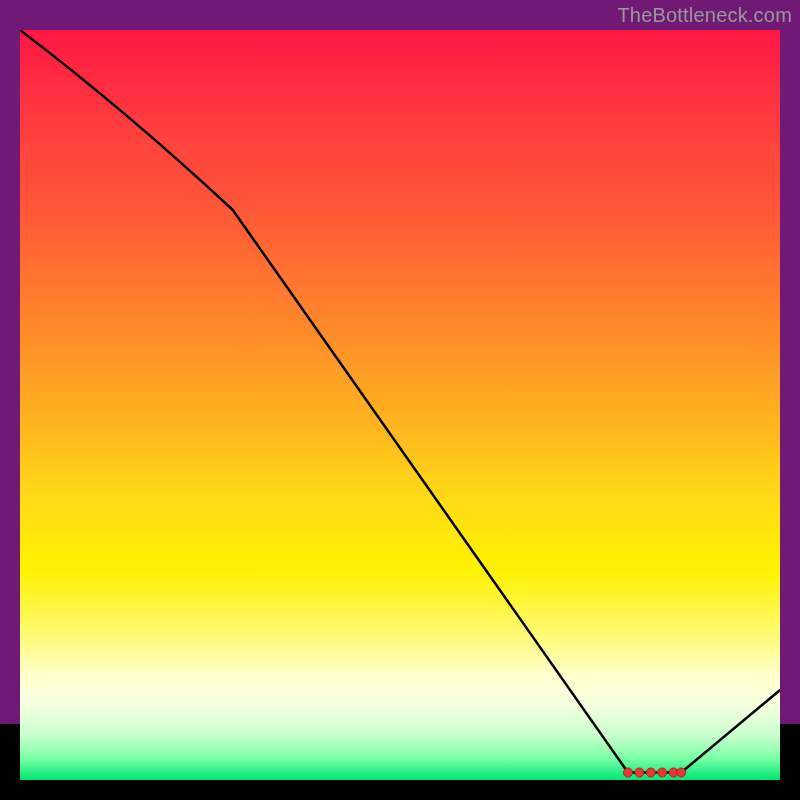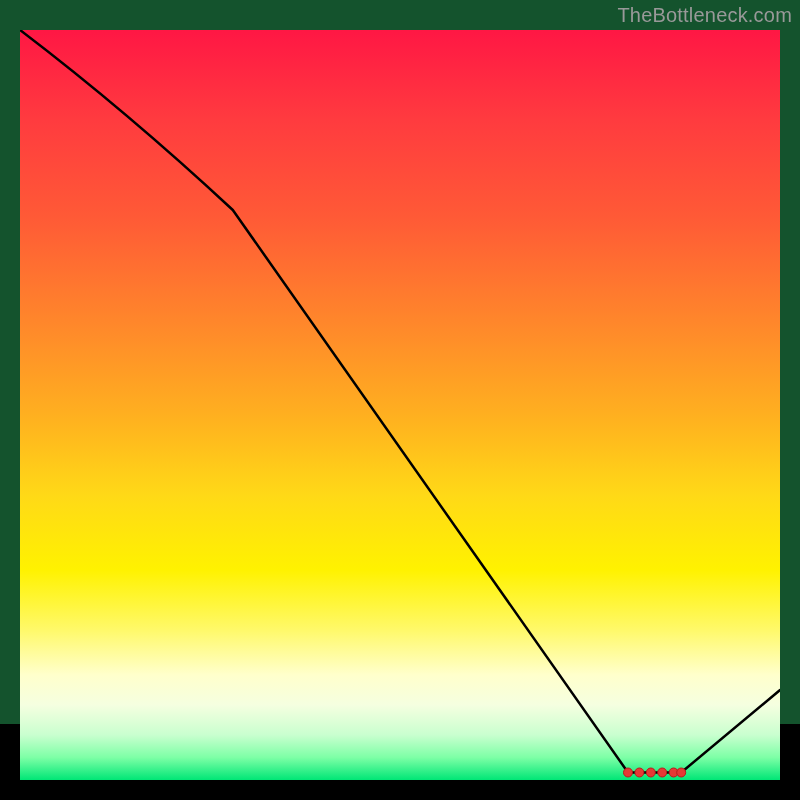--- a/index.html
+++ b/index.html
@@ -8,21 +8,21 @@
     width: 800px;
     height: 800px;
     background: #000;
     overflow: hidden;
     font-family: Arial, Helvetica, sans-serif;
   }
   .wrap {
     position: relative;
     width: 800px;
     height: 724px;
-    background: #14532d;
+    background: #701a75;
   }
   .attribution {
     position: absolute;
     top: 4px;
     right: 8px;
     color: #999;
     font-size: 20px;
     letter-spacing: 0.2px;
   }
   .plot {

